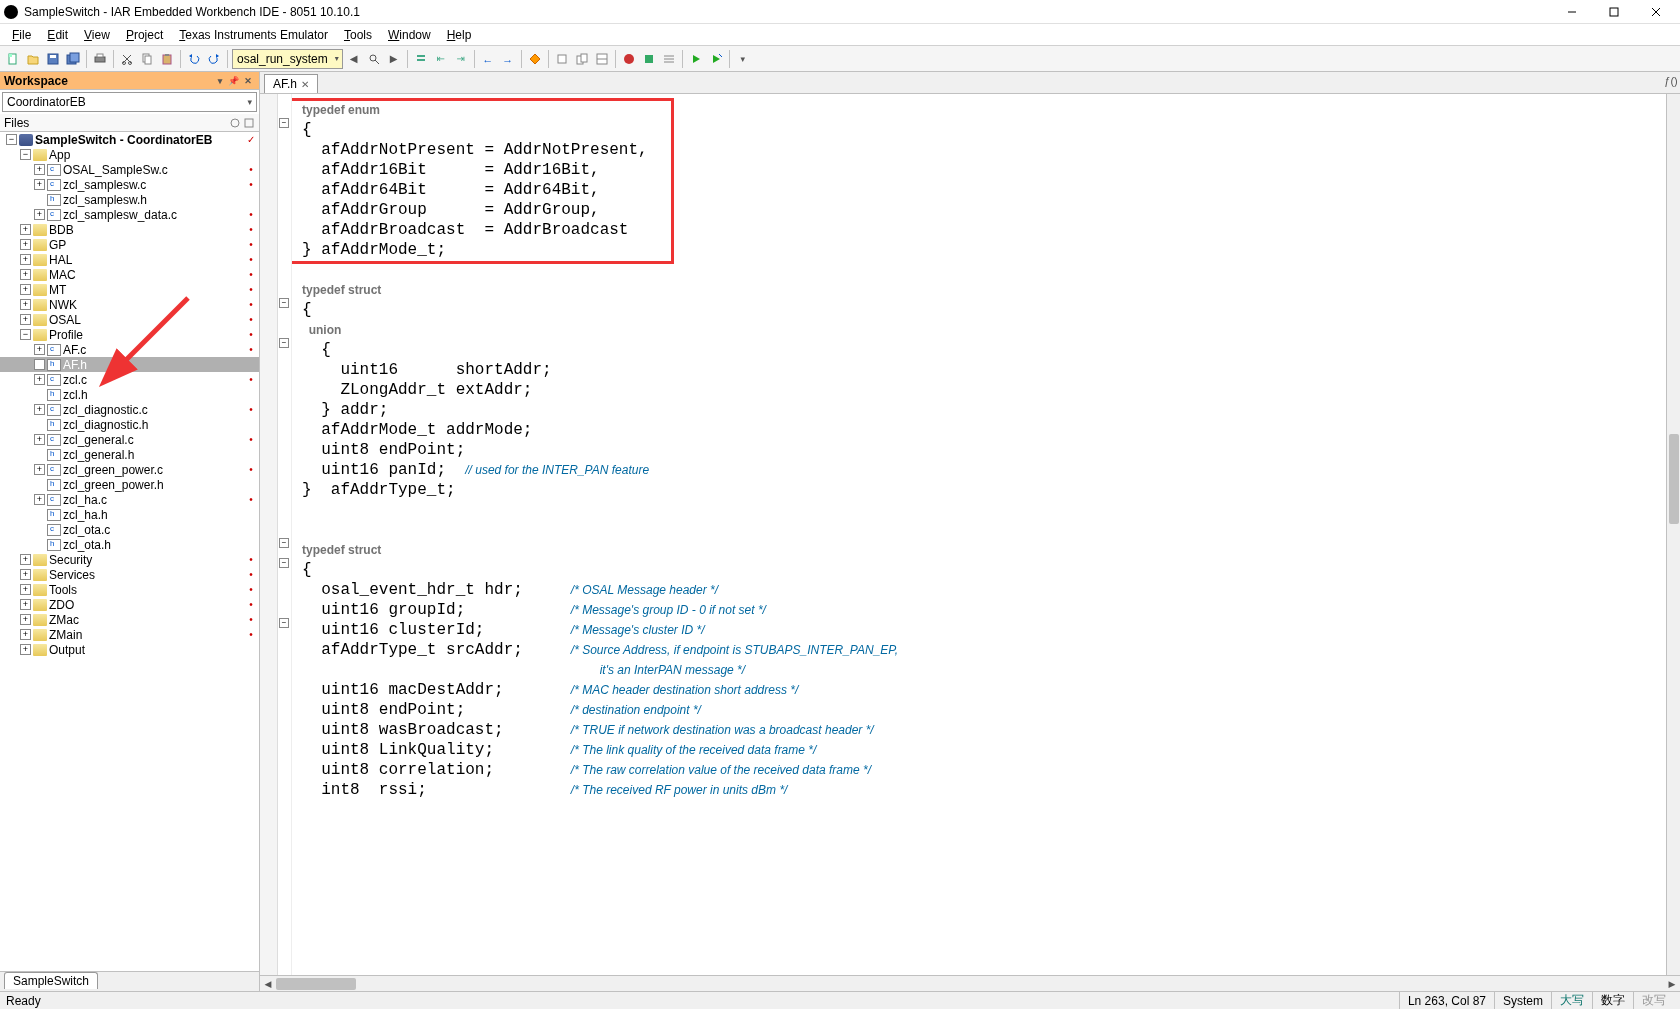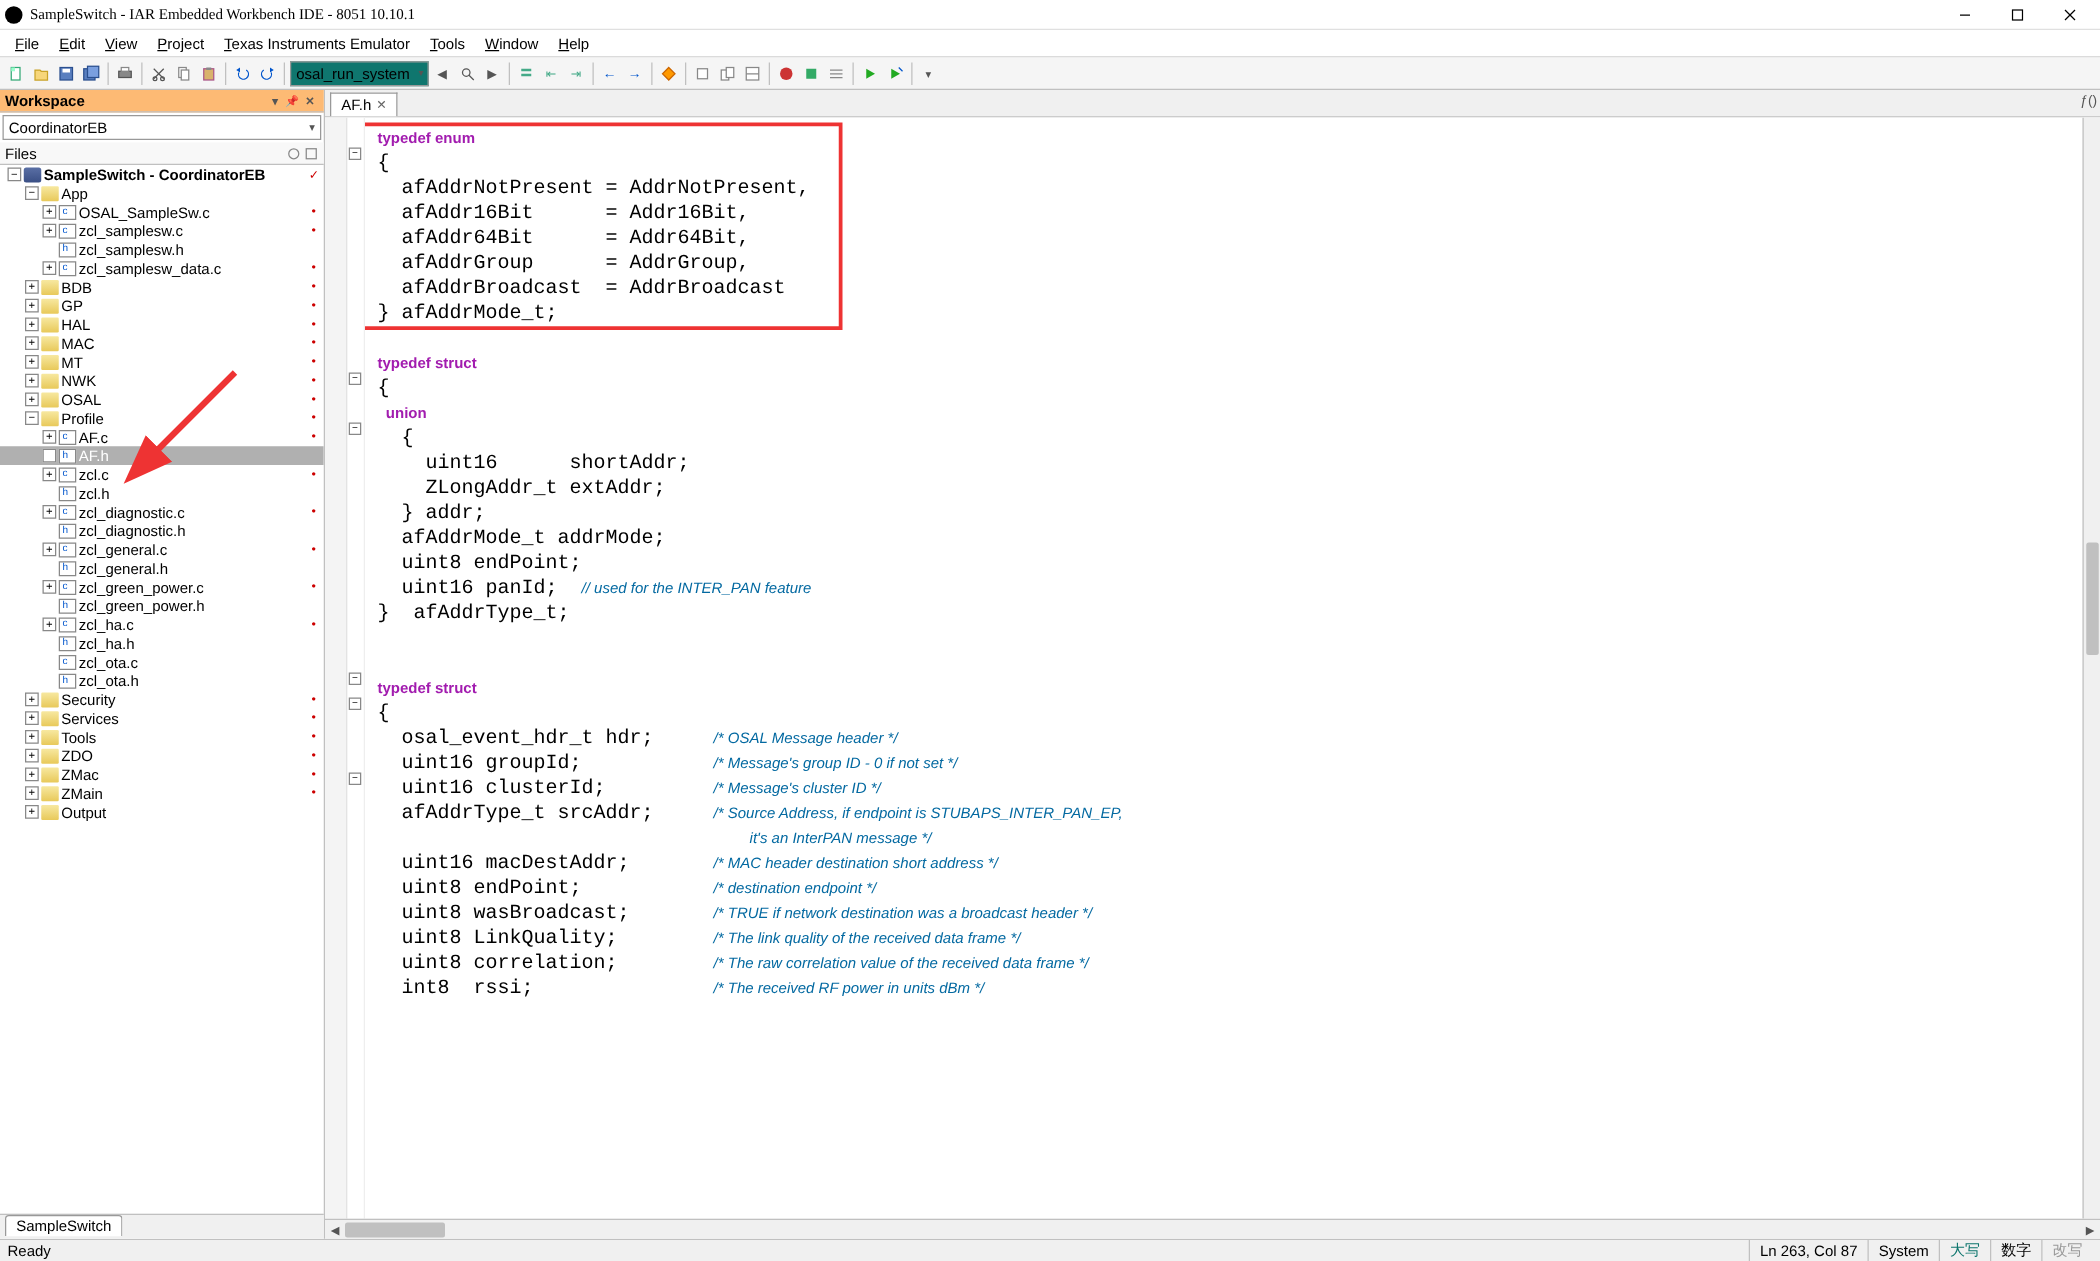--- a/index.html
+++ b/index.html
@@ -1,35 +1,35 @@
 <!DOCTYPE html>
 <html><head>
 <meta charset="utf-8">
 <style>
 * { margin: 0; padding: 0; box-sizing: border-box; font-family: "Segoe UI", Tahoma, sans-serif; font-size: 12px; }
 html, body { width: 100%; height: 100%; overflow: hidden; background: #fff; }
 
 
 .titlebar { height: 24px; background: #fff; display: flex; align-items: center; padding: 0 4px; border-bottom: 1px solid #e0e0e0; }
 .titlebar .appicon { width: 14px; height: 14px; border-radius: 50%; background: #000; margin-right: 6px; flex-shrink: 0; }
-.titlebar .title { flex: 1; font-size: 12px; color: #000; font-family: Liberation Serif, serif; }
+.titlebar .title { flex: 1; font-size: 12px; color: #000; }
 .titlebar .winbtns { display: flex; gap: 2px; }
 .titlebar .winbtn { width: 40px; height: 22px; display: flex; align-items: center; justify-content: center; cursor: pointer; }
 .titlebar .winbtn svg { width: 10px; height: 10px; }
 
 
 .menubar { height: 22px; background: #fff; display: flex; align-items: center; padding: 0 4px; border-bottom: 1px solid #d0d0d0; }
 .menubar .menuitem { padding: 2px 8px; cursor: pointer; font-size: 12px; }
 .menubar .menuitem .ul { text-decoration: underline; }
 
 
 .toolbar { height: 26px; background: #f5f5f5; display: flex; align-items: center; padding: 0 4px; border-bottom: 1px solid #c0c0c0; gap: 2px; }
 .toolbar .tbbtn { width: 18px; height: 18px; display: flex; align-items: center; justify-content: center; cursor: pointer; border: 1px solid transparent; }
 .toolbar .sep { width: 1px; height: 18px; background: #c0c0c0; margin: 0 2px; }
-.toolbar .combo { height: 20px; min-width: 90px; border: 1px solid #999; background: #0f766e; padding: 0 14px 0 4px; font-size: 11px; position: relative; display: flex; align-items: center; }
+.toolbar .combo { height: 20px; min-width: 90px; border: 1px solid #999; background: #fef9c3; padding: 0 14px 0 4px; font-size: 11px; position: relative; display: flex; align-items: center; }
 .toolbar .combo::after { content: "▾"; position: absolute; right: 3px; font-size: 8px; color: #555; }
 
 
 .mainarea { display: flex; height: calc(100% - 24px - 22px - 26px - 18px); }
 
 
 .workspace { width: 260px; background: #fff; border-right: 1px solid #c0c0c0; display: flex; flex-direction: column; }
 .ws-header { height: 18px; background: #fdba74; border-bottom: 1px solid #c0c0c0; display: flex; align-items: center; padding: 0 4px; font-size: 11px; font-weight: bold; }
 .ws-header .spacer { flex: 1; }
 .ws-header .hbtn { width: 14px; height: 14px; display: flex; align-items: center; justify-content: center; cursor: pointer; font-size: 9px; color: #555; }
@@ -60,21 +60,21 @@
 
 .editor { flex: 1; display: flex; flex-direction: column; position: relative; }
 .ed-tabs { height: 22px; background: #f0f0f0; border-bottom: 1px solid #c0c0c0; display: flex; align-items: flex-end; padding: 0 4px; }
 .ed-tab { padding: 2px 8px; border: 1px solid #999; border-bottom: none; background: #fff; font-size: 11px; display: flex; align-items: center; gap: 4px; margin-top: 2px; }
 .ed-tab .close { font-size: 10px; color: #666; cursor: pointer; }
 .ed-body { flex: 1; display: flex; position: relative; overflow: hidden; background: #fff; }
 .ed-gutter { width: 18px; background: #f4f4f4; border-right: 1px solid #ddd; }
 .ed-fold { width: 14px; background: #fff; border-right: 1px solid #eee; position: relative; }
 .fold-mark { position: absolute; left: 1px; width: 10px; height: 10px; border: 1px solid #888; background: #fff; font-size: 8px; display: flex; align-items: center; justify-content: center; line-height:1; }
 .ed-code { flex: 1; font-family: Consolas, "Courier New", monospace; font-size: 16px; line-height: 20px; padding: 6px 10px; white-space: pre; overflow: hidden; position: relative; }
-.kw { color: #a21caf; font-weight: bold; }
+.kw { color: #737373; font-weight: bold; }
 .cm { color: #0369a1; font-style: italic; }
 .ed-hscroll { height: 16px; background: #f0f0f0; border-top: 1px solid #c0c0c0; position: relative; }
 .ed-hscroll .thumb { position: absolute; left: 16px; top: 2px; height: 12px; width: 80px; background: #c0c0c0; border-radius: 2px; }
 .ed-hscroll .arrow { position: absolute; top: 0; width: 16px; height: 16px; display:flex; align-items:center; justify-content:center; font-size:9px; color:#555; }
 .ed-hscroll .arrow.l { left: 0; }
 .ed-hscroll .arrow.r { right: 0; }
 .right-gutter { width: 14px; background: #f0f0f0; border-left: 1px solid #c0c0c0; position: relative; }
 .right-gutter .thumb { position: absolute; top: 340px; left: 2px; width: 10px; height: 90px; background: #c0c0c0; border-radius: 2px; }
 .topright-icon { position: absolute; top: 2px; right: 2px; width: 14px; height: 14px; font-size: 11px; display:flex; align-items:center; justify-content:center; color:#555; cursor:pointer; }
 

